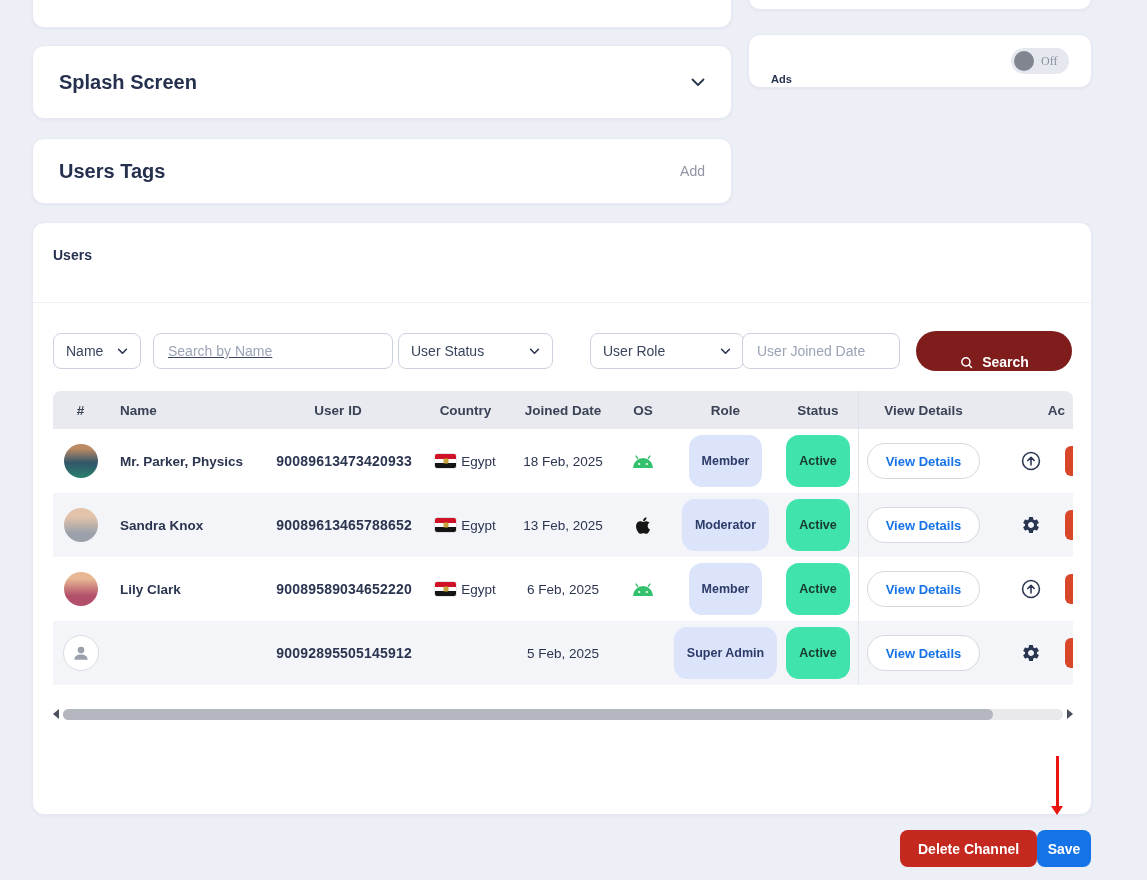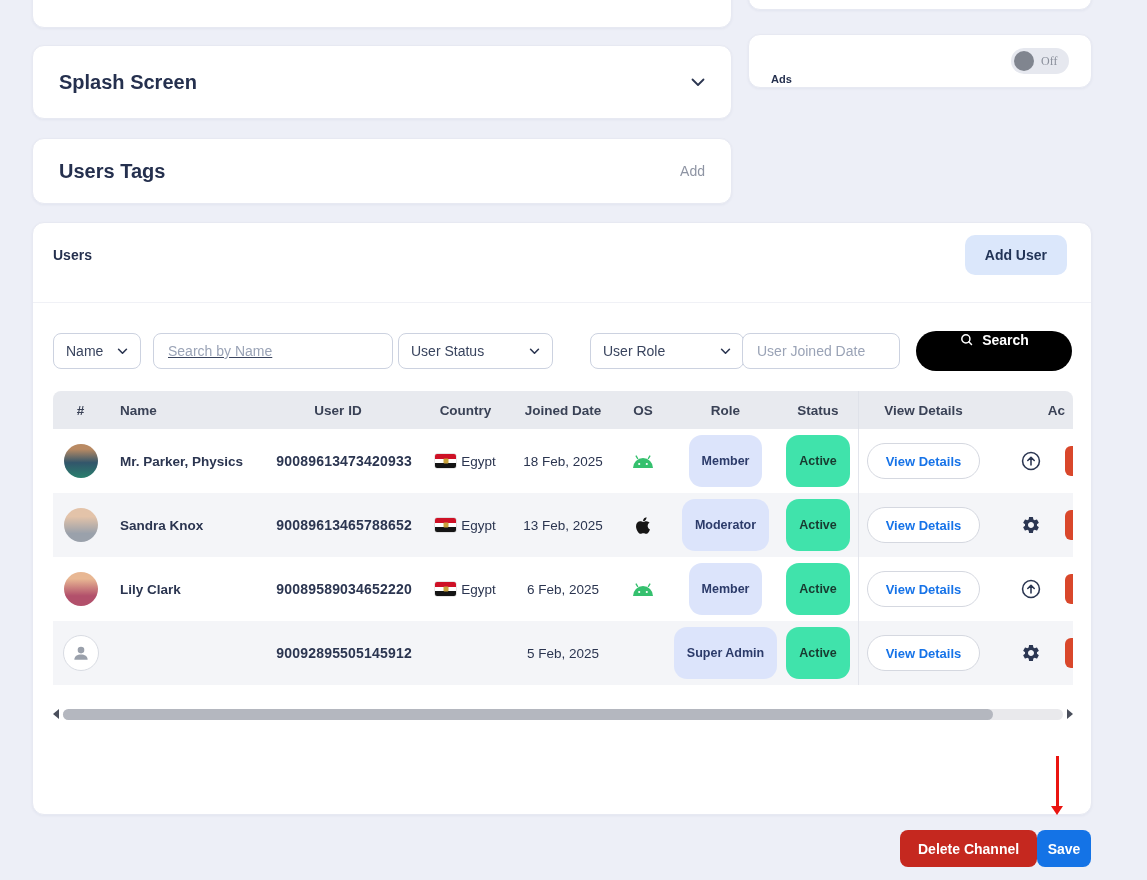--- a/index.html
+++ b/index.html
@@ -39,21 +39,21 @@
   .fselect{display:flex;align-items:center;justify-content:space-between;padding:0 12px;cursor:pointer;}
   .finput{padding:0 14px;font-family:inherit;}
   .finput::placeholder{color:#9aa3b6;}
   #f-name{left:20px;width:88px;}
   #f-search{left:120px;width:240px;text-decoration:underline;}
   #f-status{left:365px;width:155px;}
   #f-role{left:557px;width:154px;}
   #f-date{left:709px;width:158px;}
   .search-btn{
     position:absolute;left:883px;top:-2px;width:156px;height:40px;border:none;border-radius:20px;
-    background:#000000;color:#fff;font-size:14px;font-weight:700;display:flex;align-items:flex-start;justify-content:center;gap:8px;
+    background:#7f1d1d;color:#fff;font-size:14px;font-weight:700;display:flex;align-items:flex-end;justify-content:center;gap:8px;
     cursor:pointer;font-family:inherit;
   }
   
   .table{position:absolute;left:20px;top:168px;width:1020px;}
   .thead,.trow{display:grid;grid-template-columns:55px 150px 160px 95px 100px 60px 105px 80px 130px 85px;align-items:center;}
   .thead{height:38px;background:#e8eaef;border-radius:8px 8px 0 0;}
   .th{font-size:13.5px;font-weight:700;color:#3a4256;text-align:center;}
   .th.left{text-align:left;padding-left:12px;}
   .th.right{text-align:right;padding-right:8px;overflow:hidden;white-space:nowrap;}
   .trow{height:64px;background:#fff;}
@@ -117,21 +117,20 @@
   <span class="card-title sm">Ads</span>
   <span class="toggle">
     <span class="knob"></span>
     <span class="toggle-label">Off</span>
   </span>
 </div>
 
 <div class="card" id="card-users">
   <div class="users-head">
     <span class="users-title">Users</span>
-    <button class="add-user">Add User</button>
   </div>
 
   <div class="filters">
     <div class="fselect" id="f-name">
       <span>Name</span>
       <svg width="11" height="7" viewBox="0 0 12 8" fill="none" stroke="#2b3550" stroke-width="1.8" stroke-linecap="round" stroke-linejoin="round">
           <path d="m1.5 1.5 4.5 4.5 4.5-4.5"></path>
         </svg>
     </div>
     <input class="finput" id="f-search" placeholder="Search by Name" style="">

